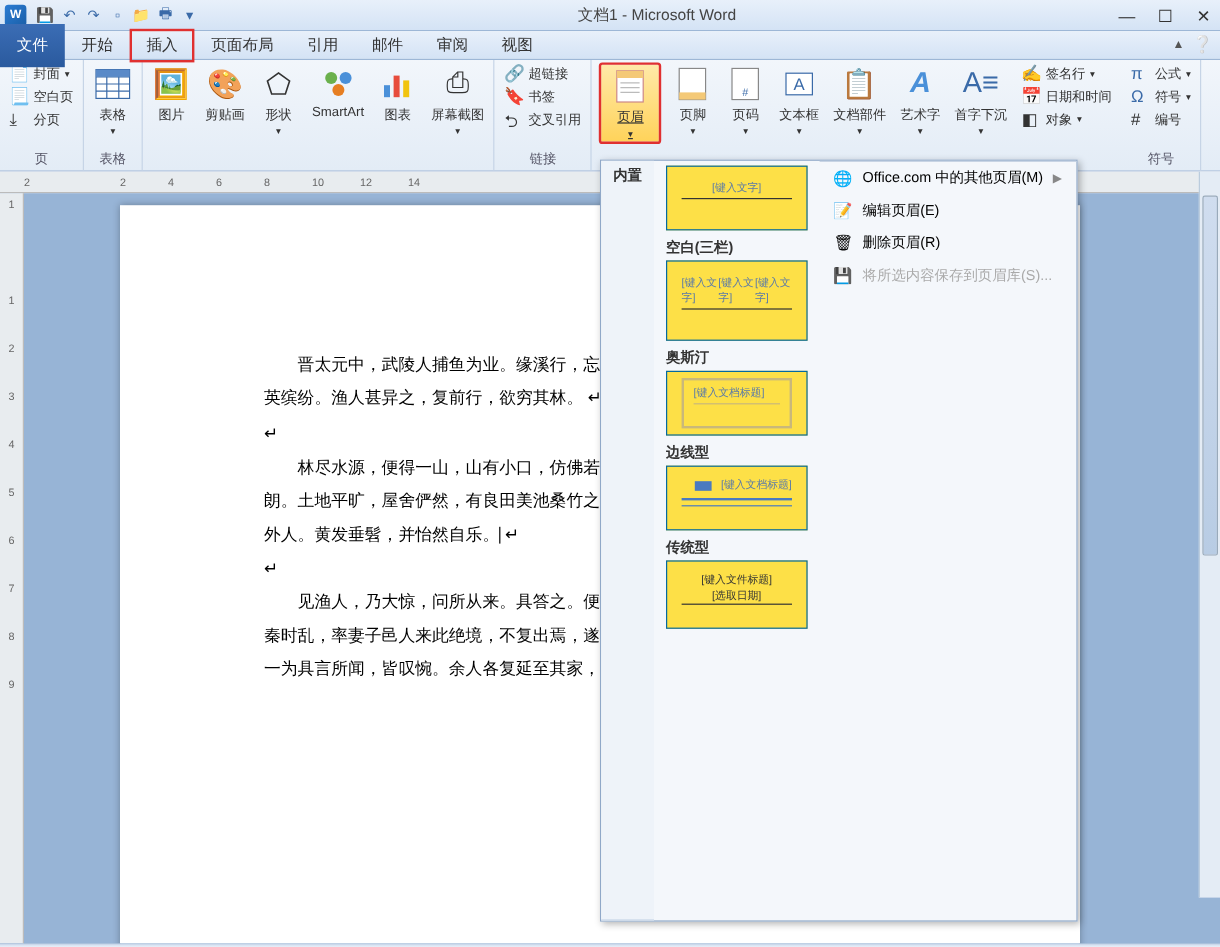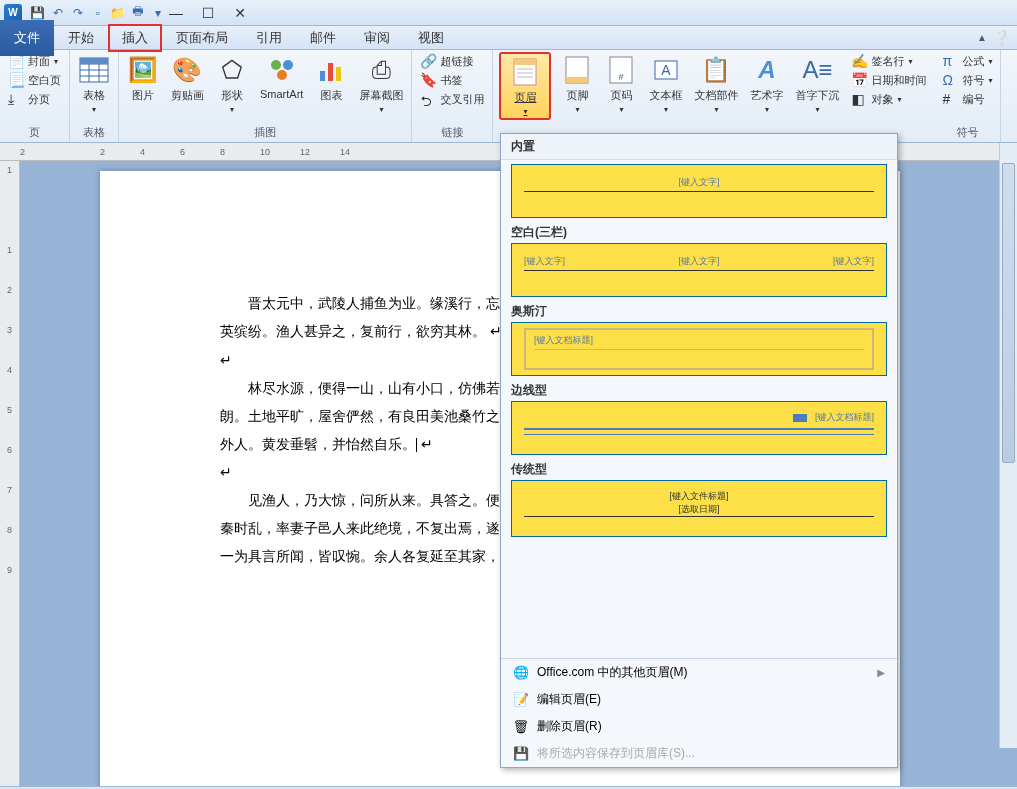--- a/index.html
+++ b/index.html
@@ -32,21 +32,21 @@
 .main-area { position: relative; height: 625px; background: #97b4d6; display: flex; }
 .ruler-v { width: 20px; background: #e8ecef; border-right: 1px solid #bbb; display: flex; flex-direction: column; align-items: center; font-size: 9px; color: #666; padding-top: 4px; }
 .ruler-v div { height: 40px; }
 .page-scroll { flex: 1; overflow: hidden; padding: 10px 0 0 80px; }
 .page { width: 800px; background: #fff; box-shadow: 0 0 6px rgba(0,0,0,.3); padding: 70px 90px 60px 120px; min-height: 700px; font-family: SimSun; font-size: 14px; line-height: 2; color: #000; }
 .para { text-indent: 2em; }
 .cursor-mark { display: inline-block; width: 1px; height: 14px; background: #000; vertical-align: middle; }
 .red-dot { color: #c00; }
 .statusbar { height: 22px; background: linear-gradient(#dbe6f4,#c8d8ec); border-top: 1px solid #9db7d6; display: flex; align-items: center; padding: 0 8px; font-size: 11px; color: #333; gap: 12px; }
 
-.dropdown-panel { position: absolute; left: 500px; top: 133px; width: 398px; height: 635px; background: #f4f7fb; border: 1px solid #90a8c8; box-shadow: 2px 2px 6px rgba(0,0,0,.3); z-index: 100; display: flex; flex-direction: column; justify-content: flex-end; }
+.dropdown-panel { position: absolute; left: 500px; top: 133px; width: 398px; height: 635px; background: #f4f7fb; border: 1px solid #90a8c8; box-shadow: 2px 2px 6px rgba(0,0,0,.3); z-index: 100; display: flex; flex-direction: row; justify-content: flex-end; }
 .dd-head { padding: 4px 10px; font-size: 12px; font-weight: bold; color: #333; background: #eef3f9; border-bottom: 1px solid #d0dcec; }
 .dd-scroll { flex: 1; overflow-y: auto; padding: 4px 10px; }
 .dd-preview-label { font-size: 12px; color: #333; margin: 4px 0 2px; font-weight: bold; }
 .dd-preview { border: 1px solid #0369a1; background: #fde047; padding: 5px 12px; margin-bottom: 6px; }
 .dd-preview-inner { border-bottom: 1px solid #333; text-align: center; padding: 6px 0 2px; font-size: 9px; color: #5a7aa8; }
 .dd-preview-three { display: flex; justify-content: space-between; border-bottom: 1px solid #333; padding: 6px 0 2px; font-size: 9px; color: #5a7aa8; }
 .dd-preview-austin { border: 2px solid #c9b87a; padding: 4px 8px; font-size: 9px; color: #5a7aa8; }
 .dd-preview-sideline { border-bottom: 2px solid #4a7ac0; padding: 4px 0; font-size: 9px; color: #5a7aa8; text-align: right; }
 .dd-preview-sideline .bar { display: inline-block; width: 14px; height: 8px; background: #4a7ac0; vertical-align: middle; margin-right: 8px; }
 .dd-preview-trad { text-align: center; border-bottom: 1px solid #333; padding: 4px 0 0; font-size: 9px; color: #333; }
@@ -68,20 +68,21 @@
   <div class="win-icon">W</div>
   <div class="qat">
     <div class="qat-btn">💾</div>
     <div class="qat-btn">↶</div>
     <div class="qat-btn">↷</div>
     <div class="qat-btn">▫</div>
     <div class="qat-btn">📁</div>
     <div class="qat-btn">🖶</div>
     <div class="qat-btn">▾</div>
   </div>
+  <div class="title-text">文档1 - Microsoft Word</div>
   <div class="win-controls">
     <div class="win-btn">—</div>
     <div class="win-btn">☐</div>
     <div class="win-btn">✕</div>
   </div>
 </div>
 
 <div class="menubar">
   <div class="file-tab">文件</div>
   <div class="menu-tab">开始</div>
@@ -172,21 +173,20 @@
             </svg>
           </span>
           <span>图表</span>
         </div>
       <div class="ritem">
           <span class="ico">⎙</span>
           <span>屏幕截图</span>
           <span style="font-size:8px">▾</span>
         </div>
     </div>
-    <div class="rgroup-label">插图</div>
   </div>
 
   <div class="rgroup">
     <div class="rgroup-body">
       <div class="vlist">
         <div class="ritem sm">
             <span class="ico-sm">🔗</span>
             <span>超链接</span>
           </div>
         <div class="ritem sm">

